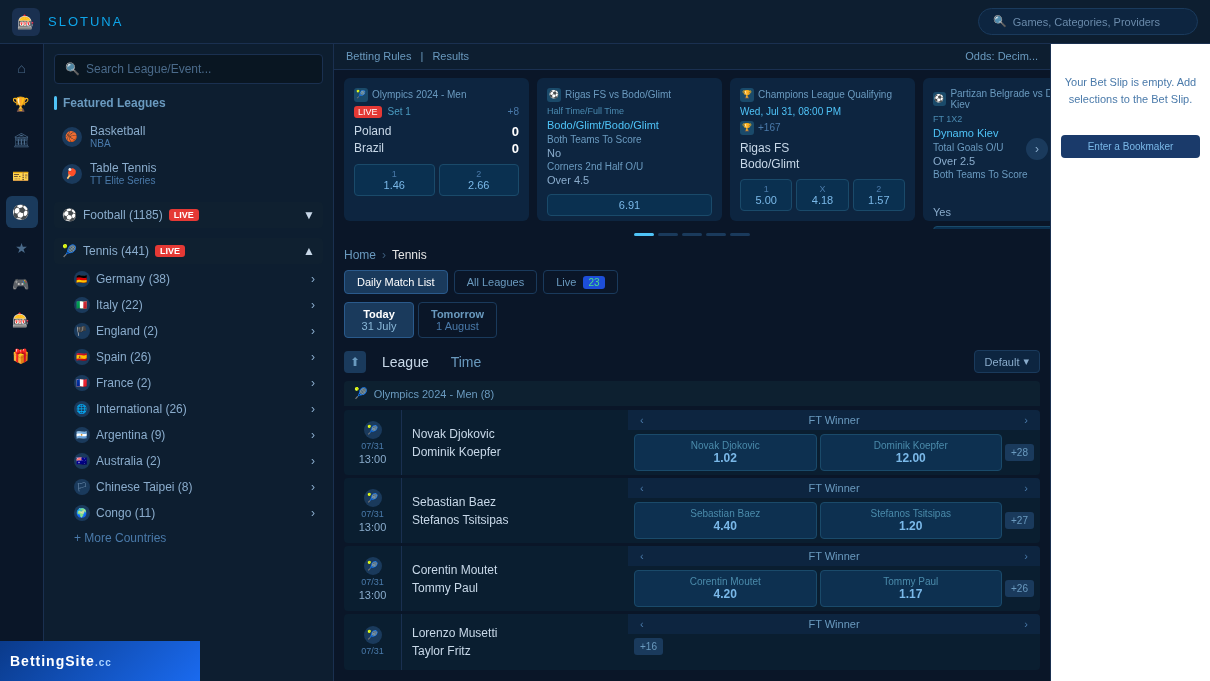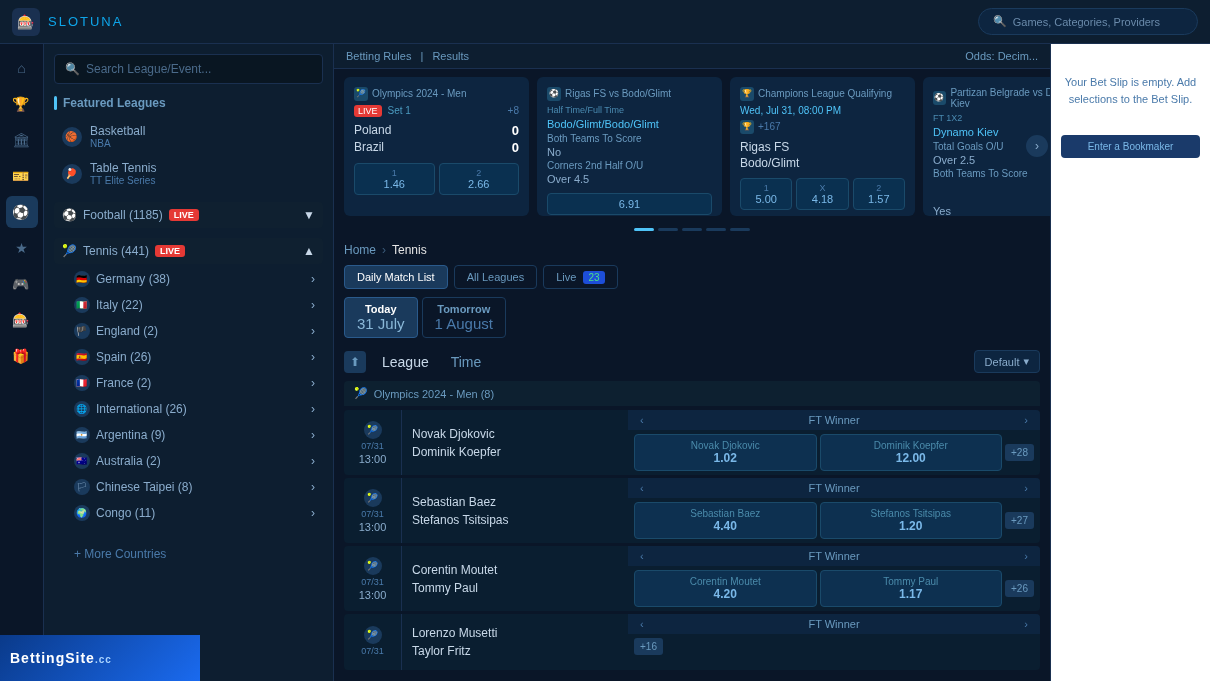--- a/index.html
+++ b/index.html
@@ -178,21 +178,20 @@
       width: 16px; height: 16px;
       border-radius: 50%;
       background: #1a3a5c;
       display: flex; align-items: center; justify-content: center;
       font-size: 9px;
     }
     .more-countries {
       padding: 5px 8px 5px 20px;
       color: #4a7aaa;
       cursor: pointer;
-      margin-top: 16px;
     }
 
     
     .top-bar {
       background: #0d1e30;
       padding: 0 12px;
       height: 32px;
       display: flex;
       align-items: center;
       justify-content: space-between;
@@ -373,21 +372,21 @@
       font-size: 11px;
       color: #6a9abf;
       min-width: 70px;
     }
     .date-tab.active {
       background: #1a3a5c;
       color: #fff;
       border-color: #2a5a8c;
     }
     .date-tab-label { font-weight: 600; }
-    .date-tab-date { font-size: 15px; color: #4a7aaa; }
+    .date-tab-date { font-size: 11px; color: #4a7aaa; }
     .date-tab.active .date-tab-date { color: #8ab8d8; }
 
     
     .sort-bar {
       display: flex;
       align-items: center;
       justify-content: space-between;
       padding: 4px 10px 8px;
     }
     .sort-left {
@@ -566,21 +565,21 @@
     ::-webkit-scrollbar { width: 4px; }
     ::-webkit-scrollbar-track { background: #091620; }
     ::-webkit-scrollbar-thumb { background: #1a3a5c; border-radius: 2px; }
 
     
     .watermark {
       position: fixed;
       bottom: 0;
       left: 0;
       width: 200px;
-      height: 46px;
+      height: 40px;
       background: linear-gradient(135deg, #0a3a8a, #1a6aef);
       display: flex;
       align-items: center;
       padding: 0 10px;
       z-index: 1000;
     }
     .watermark-text {
       color: #fff;
       font-size: 14px;
       font-weight: 900;

